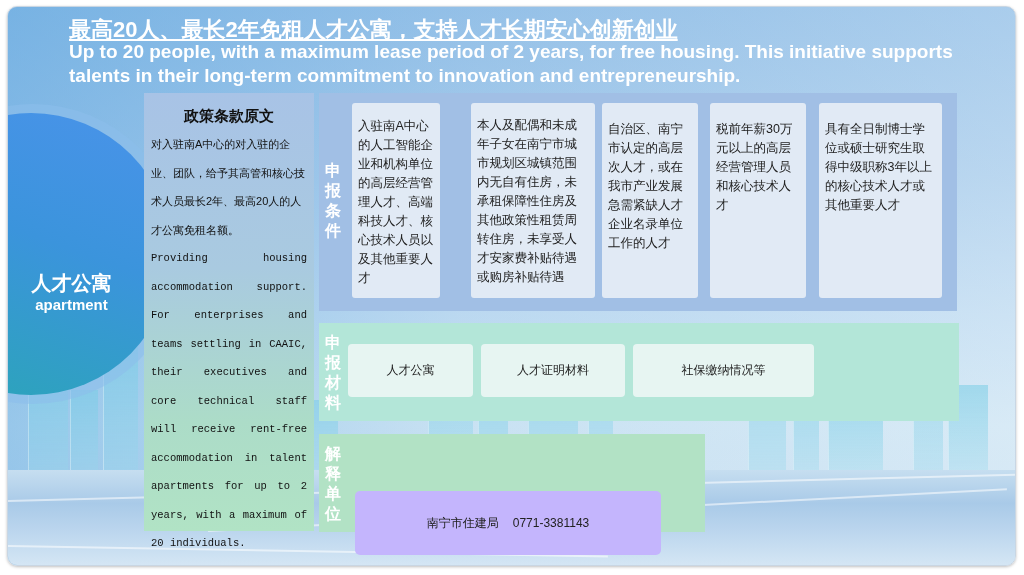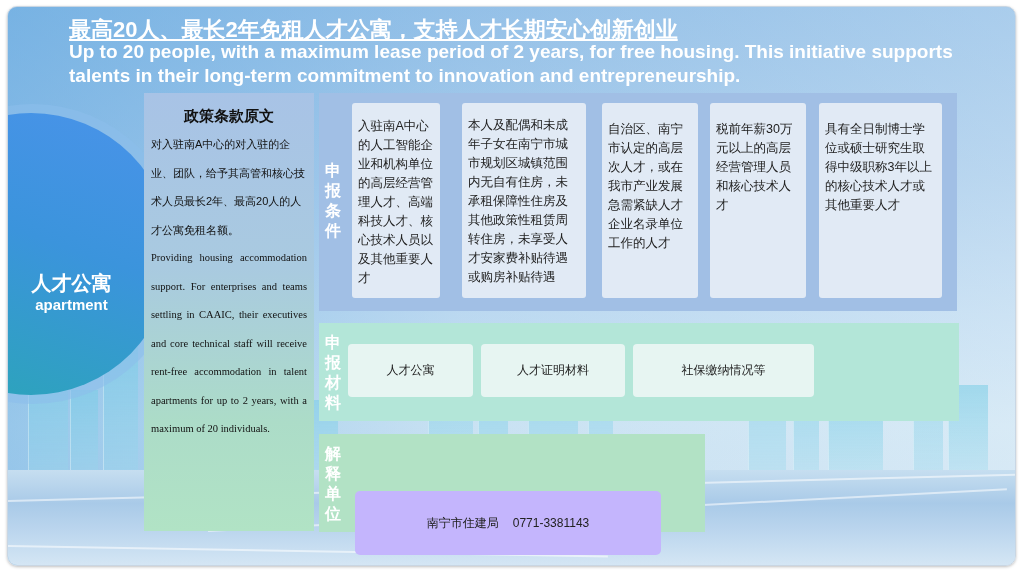--- a/index.html
+++ b/index.html
@@ -51,21 +51,21 @@
   .circle-text .en { font-size: 15px; line-height: 19px; display: block; }
 
   .policy {
     position: absolute; left: 136px; top: 86px; width: 170px; height: 438px;
     background: linear-gradient(180deg, #a8c3e6 0%, #a9cae0 40%, #acdcc8 75%, #b1e3c5 100%);
     padding: 14px 7px 0 7px;
   }
   .policy h3 { text-align: center; font-size: 15px; font-weight: bold; color: #111; margin-bottom: 4px; }
   .policy .cn-body { font-size: 11px; line-height: 28.5px; color: #111; }
   .policy .en-body {
-    font-family: Liberation Serif, serif; font-size: 10.5px; line-height: 28.5px;
+    font-family: Liberation Mono, monospace; font-size: 10.5px; line-height: 28.5px;
     color: #111; text-align: justify;
   }
 
   .panel { position: absolute; }
   .panel .vlabel {
     position: absolute; left: 4px; width: 20px; color: #ffffff; font-weight: bold; font-size: 16px;
     line-height: 20px; text-align: center;
   }
   .cond { left: 311px; top: 86px; width: 638px; height: 218px; background: #a1bfe5; }
   .mat { left: 311px; top: 316px; width: 640px; height: 98px; background: #b3e6d8; }
@@ -129,21 +129,21 @@
   </div>
 
   <div class="panel cond">
     <div class="vlabel" style="top:68px">
       <div>申</div>
       <div>报</div>
       <div>条</div>
       <div>件</div>
     </div>
     <div class="cbox" style="left:33px;width:88px">入驻南A中心的人工智能企业和机构单位的高层经营管理人才、高端科技人才、核心技术人员以及其他重要人才</div>
-    <div class="cbox" style="left:143px;width:124px;padding-top:13px">本人及配偶和未成年子女在南宁市城市规划区城镇范围内无自有住房，未承租保障性住房及其他政策性租赁周转住房，未享受人才安家费补贴待遇或购房补贴待遇</div>
+    <div class="cbox" style="left:152px;width:124px;padding-top:13px">本人及配偶和未成年子女在南宁市城市规划区城镇范围内无自有住房，未承租保障性住房及其他政策性租赁周转住房，未享受人才安家费补贴待遇或购房补贴待遇</div>
     <div class="cbox" style="left:283px;width:96px;padding-top:17px">自治区、南宁市认定的高层次人才，或在我市产业发展急需紧缺人才企业名录单位工作的人才</div>
     <div class="cbox" style="left:391px;width:96px;padding-top:17px">税前年薪30万元以上的高层经营管理人员和核心技术人才</div>
     <div class="cbox" style="left:500px;width:123px;padding-top:17px">具有全日制博士学位或硕士研究生取得中级职称3年以上的核心技术人才或其他重要人才</div>
   </div>
 
   <div class="panel mat">
     <div class="vlabel" style="top:10px;line-height:20px">
       <div>申</div>
       <div>报</div>
       <div>材</div>

